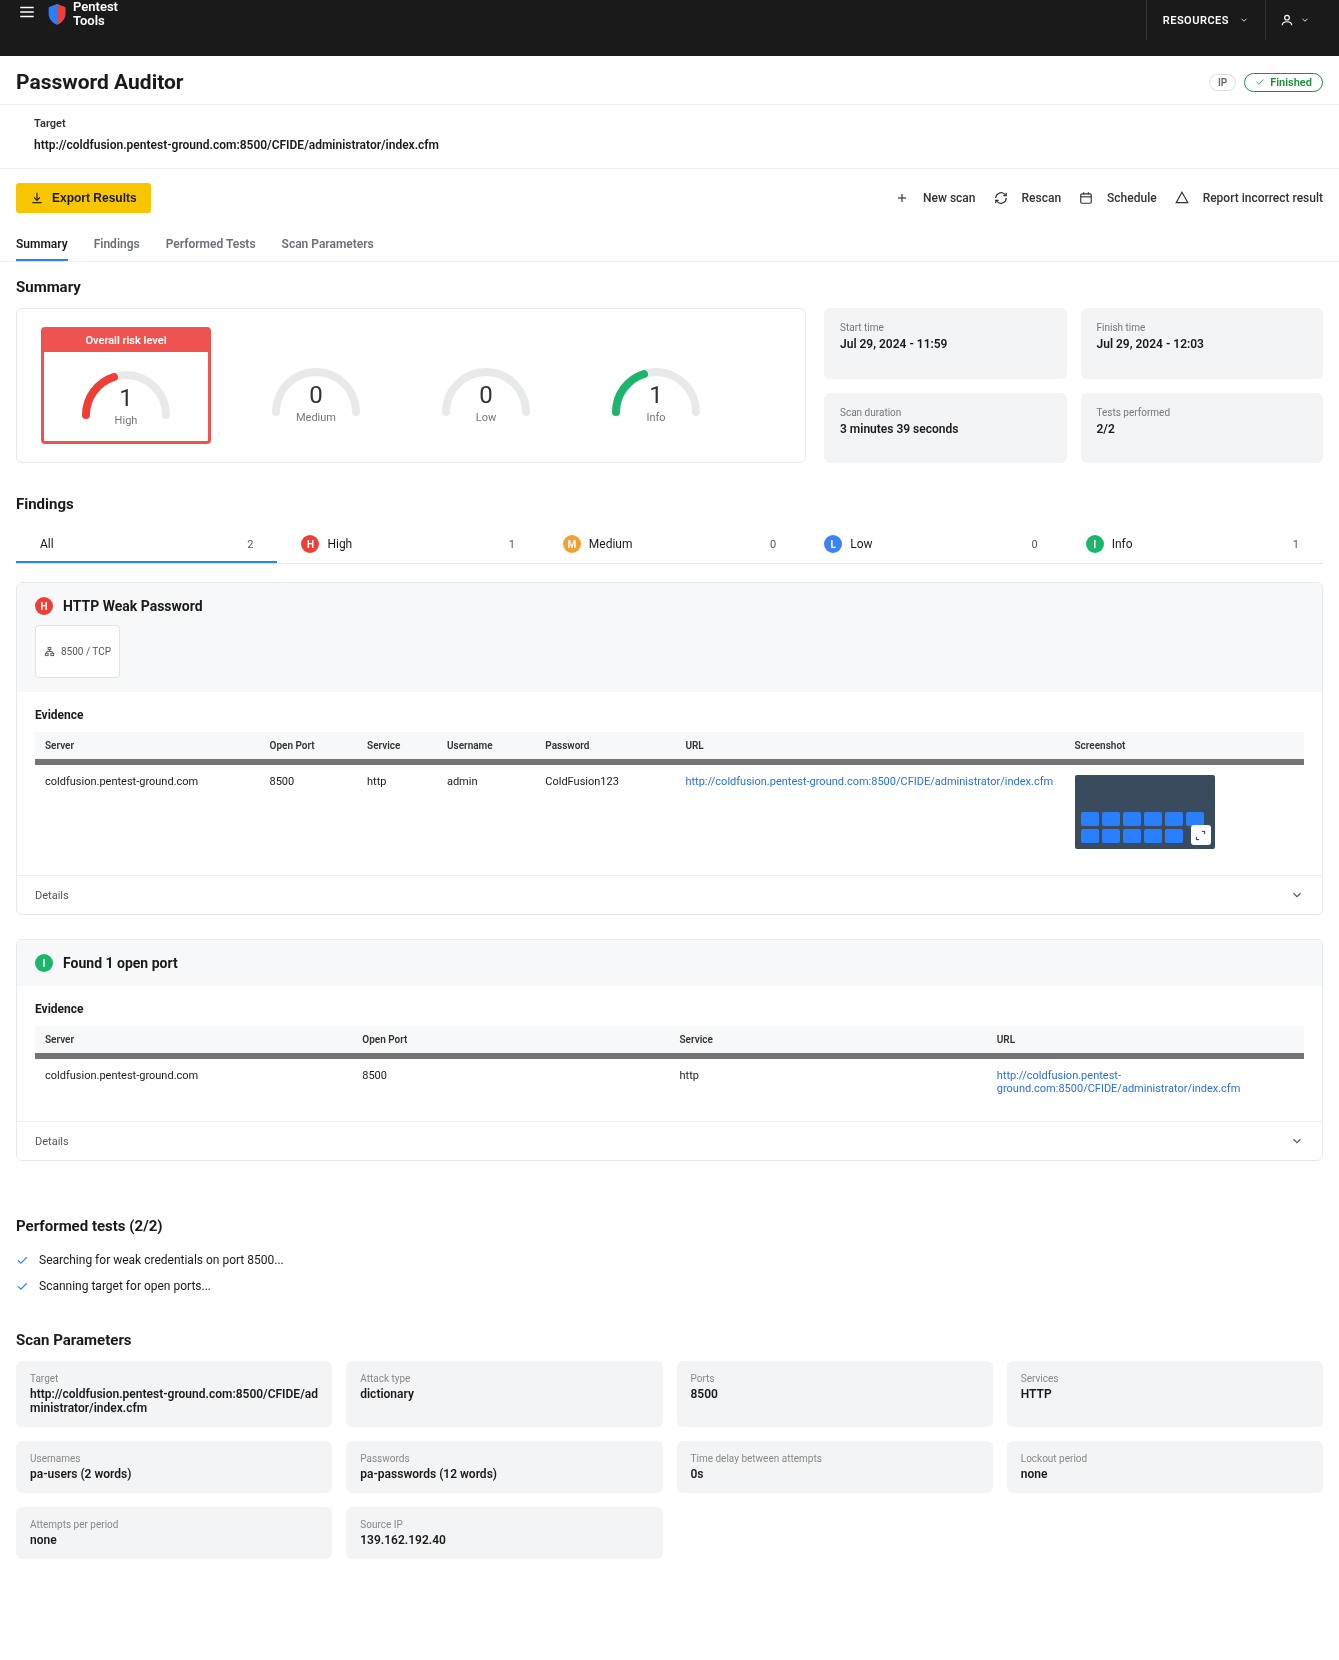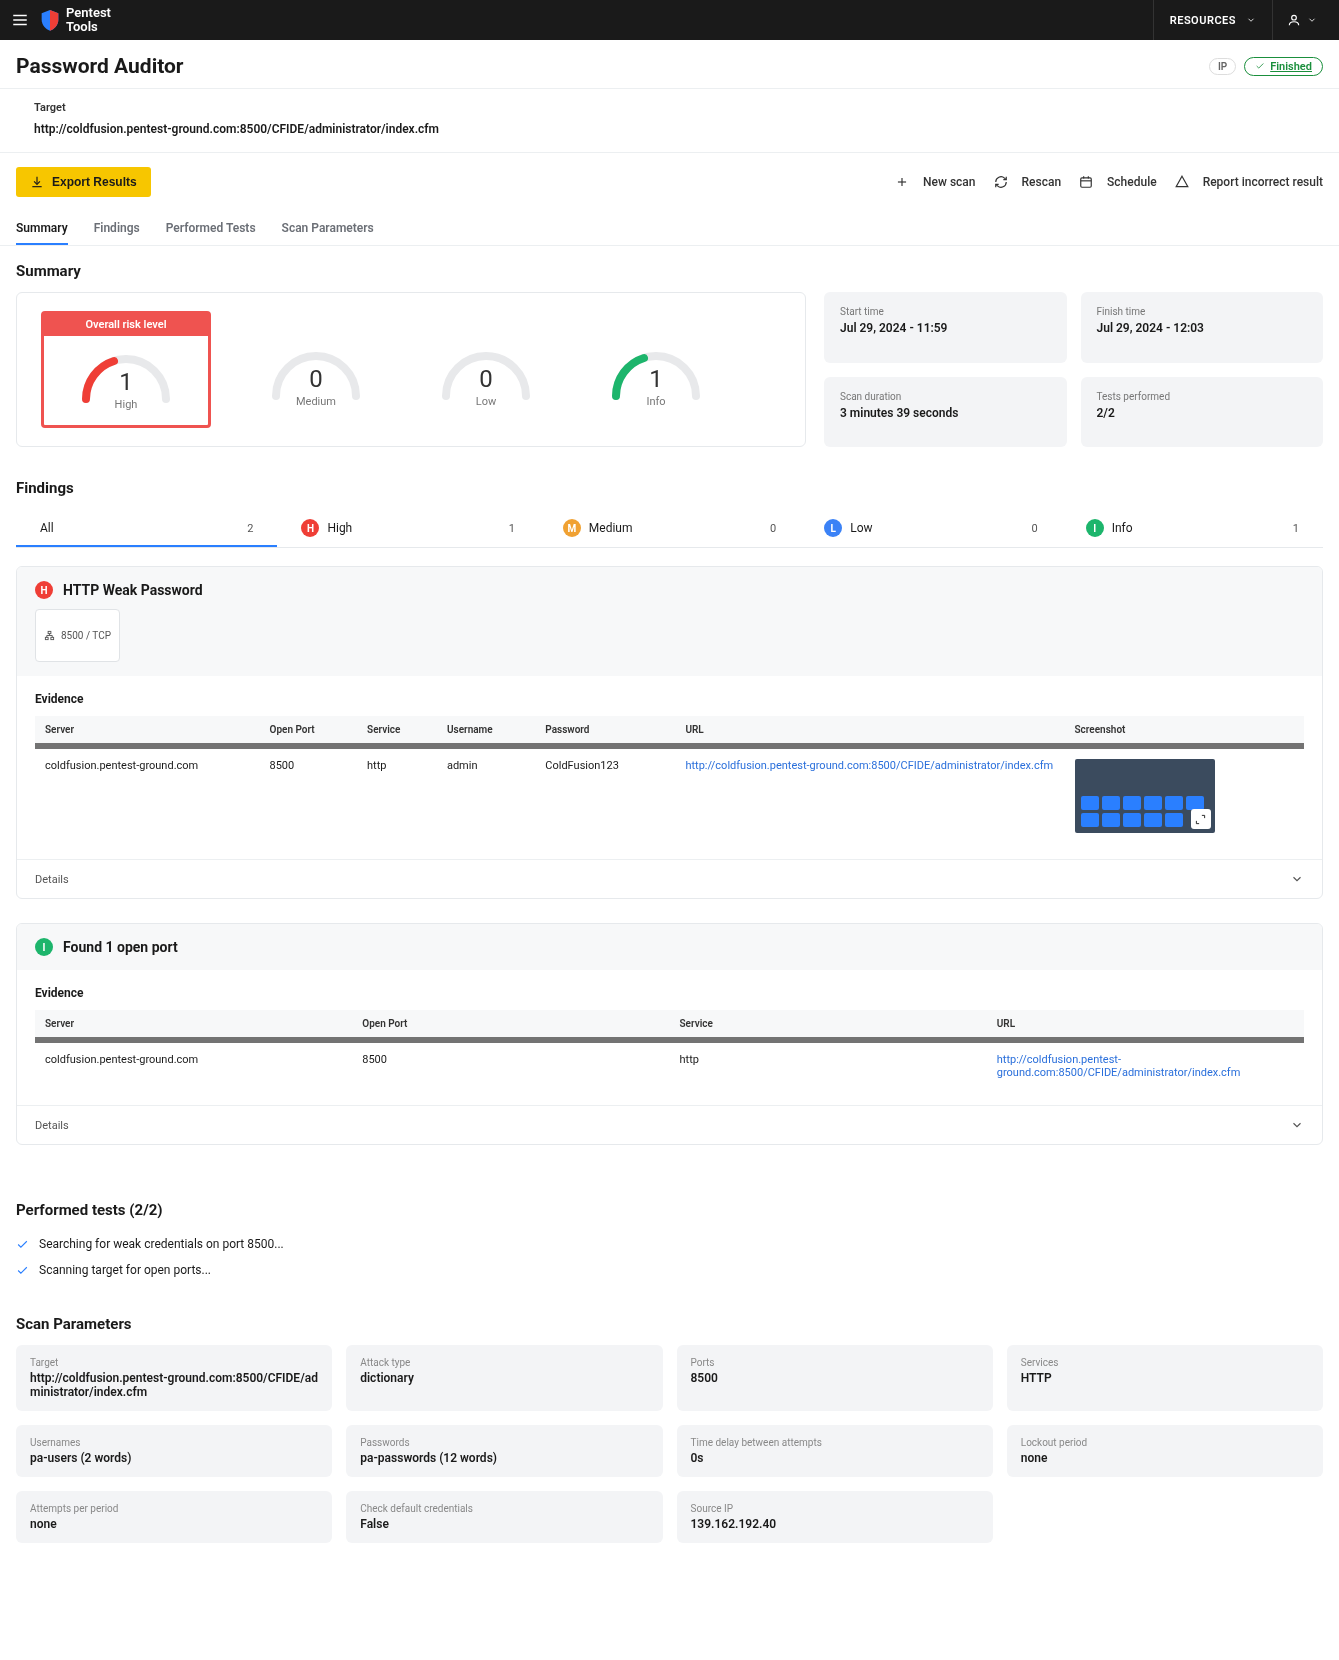--- a/index.html
+++ b/index.html
@@ -1,31 +1,31 @@
 <!DOCTYPE html>
 <html><head>
 <meta charset="utf-8">
 <style>
   * { box-sizing: border-box; margin: 0; padding: 0; }
   body { font-family: -apple-system, BlinkMacSystemFont, "Segoe UI", Roboto, Arial, sans-serif; background: #fff; color: #1a1a1a; font-size: 13px; }
-  .topbar { background: #1a1a1a; color: #fff; height: 40px; display: flex; align-items: center; padding: 0 8px; }
+  .topbar { background: #1a1a1a; color: #fff; height: 56px; display: flex; align-items: flex-start; padding: 0 15px; }
   .hamburger { width: 24px; height: 24px; display:flex; align-items:center; justify-content:center; cursor:pointer; border-radius:4px; }
   .hamburger svg { width:18px; height:18px; }
   .logo { display:flex; align-items:center; gap:6px; margin-left:8px; font-weight:600; font-size:13px; line-height:1.1; }
   .logo-shield { width:20px; height:24px; }
   .spacer { flex:1; }
   .resources { display:flex; align-items:center; gap:10px; font-size:11px; font-weight:600; letter-spacing:0.5px; padding:0 16px; height:40px; cursor:pointer; border-left:1px solid #333; }
   .user-menu { display:flex; align-items:center; gap:6px; padding:0 14px; height:40px; cursor:pointer; border-left:1px solid #333; }
   .chev { width:10px; height:10px; }
   .user-icon { width:14px; height:14px; }
 
   .titlebar { display:flex; align-items:center; padding: 14px 16px 10px 16px; }
   .titlebar h1 { font-size:21px; font-weight:700; }
   .ip-chip { font-size:10px; font-weight:600; color:#666; border:1px solid #ddd; border-radius:10px; padding:2px 8px; margin-right:8px; }
-  .status-pill { display:inline-flex; align-items:center; gap:5px; color:#1a8f3c; border:1px solid #1a8f3c; border-radius:12px; padding:2px 10px; font-size:11px; font-weight:600;text-decoration:underline; }
+  .status-pill { display:inline-flex; align-items:center; gap:5px; color:#1a8f3c; border:1px solid #1a8f3c; border-radius:12px; padding:2px 10px; font-size:11px; font-weight:600; }
   .check-icon { width:10px; height:10px; }
 
   .target-box { border-top:1px solid #eceff1; border-bottom:1px solid #eceff1; padding:12px 16px 16px 34px; }
   .target-box .lbl { font-size:11px; font-weight:600; color:#333; margin-bottom:8px; }
   .target-box .val { font-weight:600; font-size:12px; }
 
   .actionbar { display:flex; align-items:center; padding: 14px 16px; gap:18px; }
   .export-btn { background:#f7c600; color:#1a1a1a; border:none; padding:8px 14px; border-radius:3px; font-weight:600; font-size:12px; display:inline-flex; align-items:center; gap:8px; cursor:pointer; }
   .action-link { display:inline-flex; align-items:center; gap:14px; color:#333; font-size:12px; font-weight:500; cursor:pointer; }
   .action-link svg { width:14px; height:14px; }
@@ -450,21 +450,17 @@
       </div>
       <div class="param-card">
         <div class="lbl">Lockout period</div>
         <div class="val">none</div>
       </div>
       <div class="param-card">
         <div class="lbl">Attempts per period</div>
         <div class="val">none</div>
       </div>
       <div class="param-card">
-        <div class="lbl">Check default credentials</div>
-        <div class="val">False</div>
-      </div>
-      <div class="param-card">
         <div class="lbl">Source IP</div>
         <div class="val">139.162.192.40</div>
       </div>
     </div>
 </div>
 
 </body></html>

